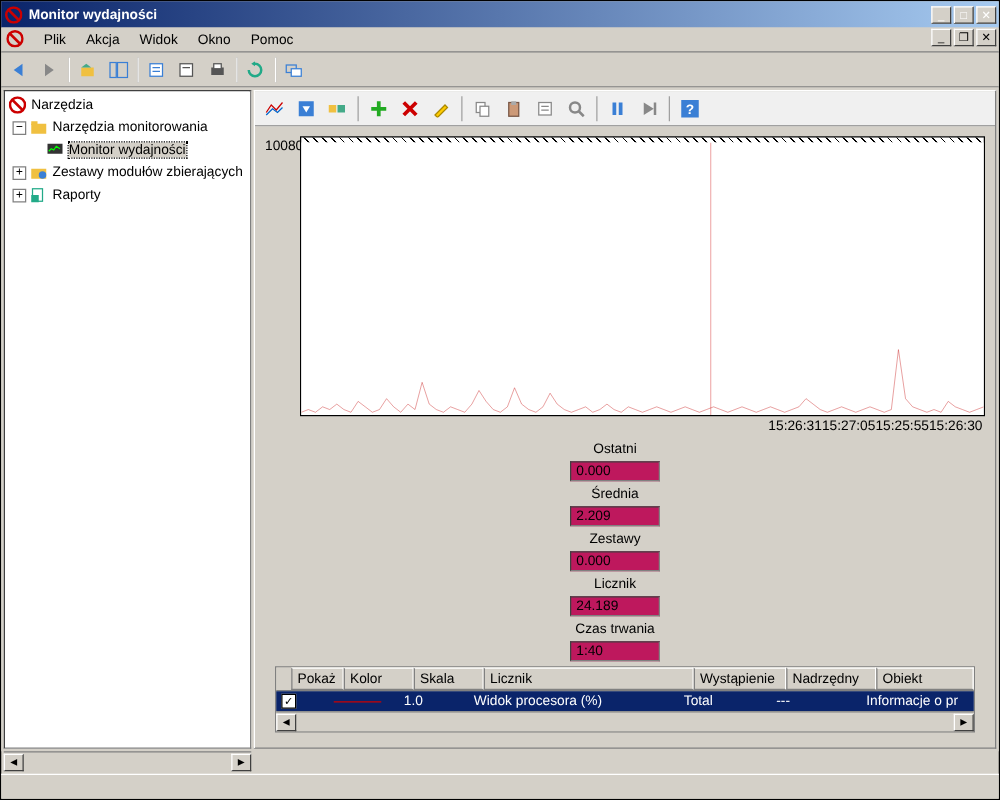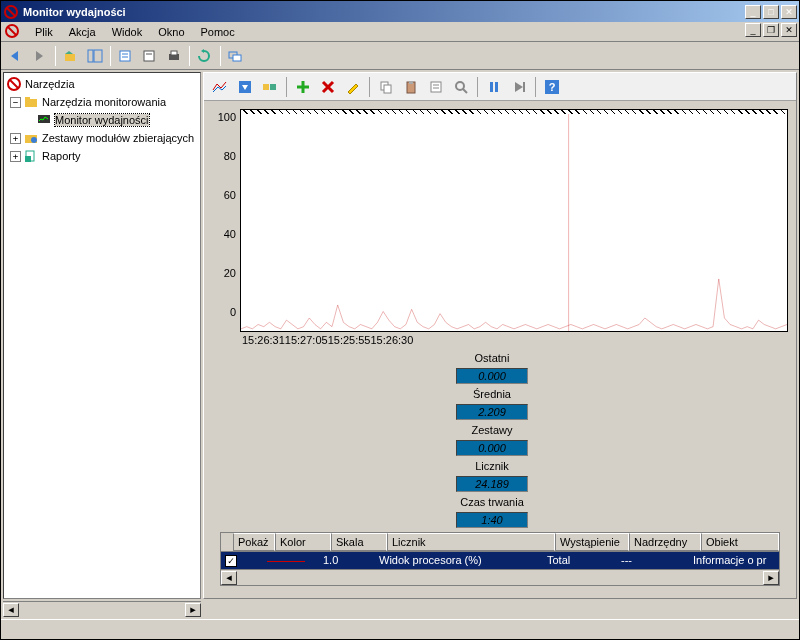--- a/index.html
+++ b/index.html
@@ -23,27 +23,27 @@
   .tree-item { display:flex; align-items:center; padding:1px 0; white-space:nowrap;}
   .expander { width:11px; height:11px; border:1px solid #808080; background:#fff; display:inline-flex; align-items:center; justify-content:center; font-size:9px; line-height:1; margin-right:2px; font-family:monospace;}
   .tree-icon { width:16px; height:16px; margin-right:3px; display:inline-flex; align-items:center; justify-content:center;}
   .tree-label.selected { background:#d4d0c8; outline:1px dotted #000;}
   .right-pane { flex:1; background:#d4d0c8; display:flex; flex-direction:column; border:1px solid #808080; border-top-color:#fff; border-left-color:#fff;}
   .perf-toolbar { height:28px; background:#f0f0f0; border-bottom:1px solid #a0a0a0; display:flex; align-items:center; padding:0 4px; gap:1px;}
   .ptb-btn { width:24px; height:22px; display:flex; align-items:center; justify-content:center; border:1px solid transparent;}
   .ptb-sep { width:1px; height:20px; background:#a0a0a0; margin:0 3px;}
   .chart-area { flex:1; padding:8px; display:flex; flex-direction:column;}
   .chart-box { flex:1; display:flex;}
-  .chart-yaxis { width:28px; display:flex; flex-direction:column; justify-content:space-between; text-align:right; padding-right:4px; padding-top:2px; padding-bottom:14px;}
+  .chart-yaxis { width:28px; display:flex; flex-direction:row; justify-content:space-between; text-align:right; padding-right:4px; padding-top:2px; padding-bottom:14px;}
   .chart-canvas { flex:1; border:1px solid #000; background:repeating-linear-gradient(45deg, #fff 0, #fff 4px, #000 4px, #000 5px) top/100% 4px no-repeat, #fff; position:relative; overflow:hidden;}
   .chart-canvas::before { content:""; position:absolute; top:4px; left:0; right:0; bottom:0; background:#fff;}
-  .chart-xaxis { height:16px; display:flex; justify-content:flex-start; padding:2px 2px 0 30px;}
+  .chart-xaxis { height:16px; display:flex; justify-content:flex-end; padding:2px 2px 0 30px;}
   .stats-row { display:flex; justify-content:flex-end; gap:4px; padding:4px 16px 0 0; align-items:center;flex-direction:column;}
   .stat-label { }
-  .stat-val { width:72px; border:1px solid #808080; border-top-color:#404040; border-left-color:#404040; background:#0369a1; padding:1px 4px; text-align:center;font-style:italic;}
+  .stat-val { width:72px; border:1px solid #808080; border-top-color:#404040; border-left-color:#404040; background:#be185d; padding:1px 4px; text-align:left;}
   .counter-grid { margin:4px 8px; border:1px solid #808080;}
   .grid-header { background:#d4d0c8; display:flex; border-bottom:1px solid #808080;padding-left:12px;}
   .grid-header .gh { padding:2px 4px; border-right:1px solid #fff; border-left:1px solid #808080; background:#d4d0c8; border-top:1px solid #fff; border-bottom:1px solid #808080;}
   .grid-row { background:#0a246a; color:#fff; display:flex;}
   .grid-row .gc { padding:2px 4px; overflow:hidden; white-space:nowrap;}
   .c-show{width:42px;} .c-color{width:56px;} .c-scale{width:56px;} .c-counter{width:168px;} .c-inst{width:74px;} .c-parent{width:72px;} .c-obj{flex:1;}
   .color-line { display:inline-block; width:38px; height:1px; background:#c00; vertical-align:middle;}
   .hscroll { height:16px; background:#d4d0c8; border-top:1px solid #808080; display:flex; align-items:center;}
   .hscroll .sbtn { width:16px; height:14px; background:#d4d0c8; border:1px solid #fff; border-right-color:#404040; border-bottom-color:#404040; display:flex;align-items:center;justify-content:center;}
   .hscroll .strack { flex:1; background:#e0e0e0;}

